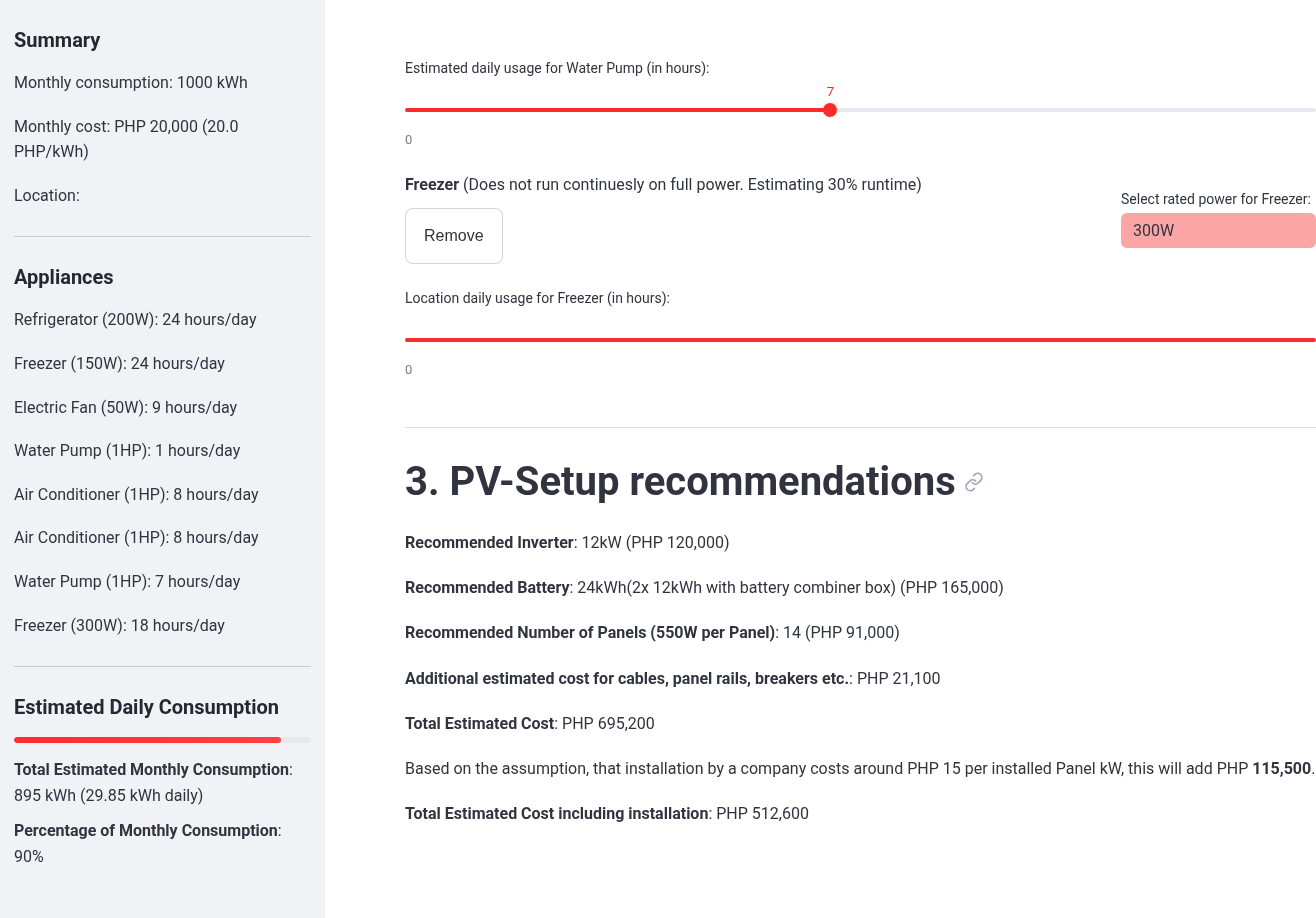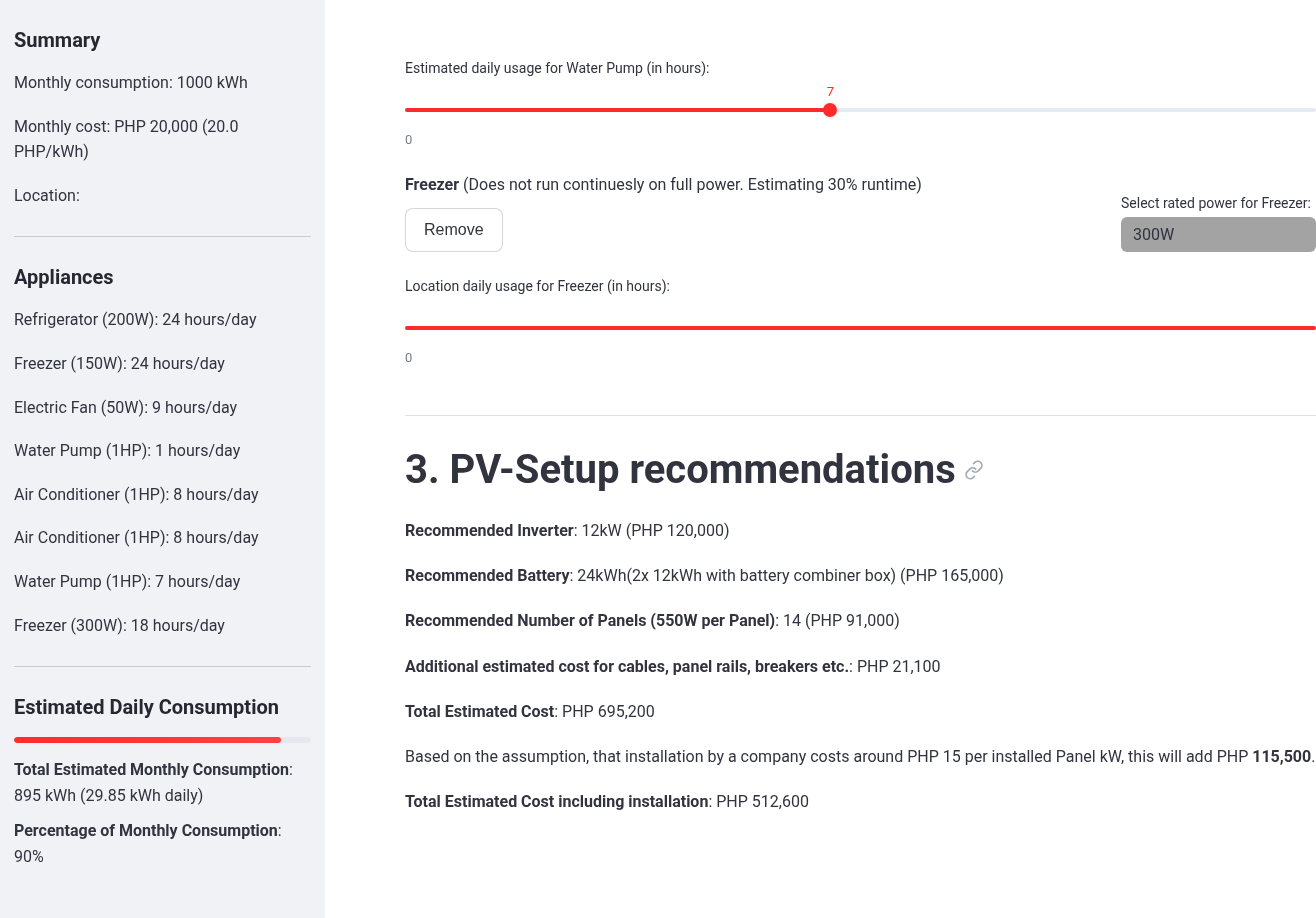--- a/index.html
+++ b/index.html
@@ -95,43 +95,43 @@
     transform: translateX(-50%);
   }
   .slider-min {
     font-size: 13px;
     color: #7a7c87;
     margin-top: 2px;
   }
   .appliance-row { margin-top: 28px; }
   .appliance-head {
     display: flex;
-    align-items: flex-end;
+    align-items: center;
     gap: 16px;
   }
   .appliance-title { font-size: 16px; margin-top: 0; }
   .appliance-title strong { font-weight: 700; }
   .select-block { min-width: 195px; }
   .select-label { font-size: 14px; color: #31333f; margin-bottom: 6px;}
   .select-box {
     display: flex;
     justify-content: space-between;
     align-items: center;
-    background: #a3a3a3;
+    background: #fca5a5;
     border-radius: 6px;
     padding: 8px 12px;
     font-size: 16px;
     color: #31333f;
     cursor: pointer;
   }
   .remove-btn {
     background: #fff;
     border: 1px solid rgba(49,51,63,0.2);
     border-radius: 8px;
-    padding: 12px 18px;
+    padding: 18px 18px;
     font-size: 16px;
     color: #31333f;
     cursor: pointer;
     margin-top: 14px;
   }
   .section-rule {
     border: none;
     border-top: 1px solid rgba(49,51,63,0.15);
     margin: 50px 0 30px 0;
     width: 100%;

